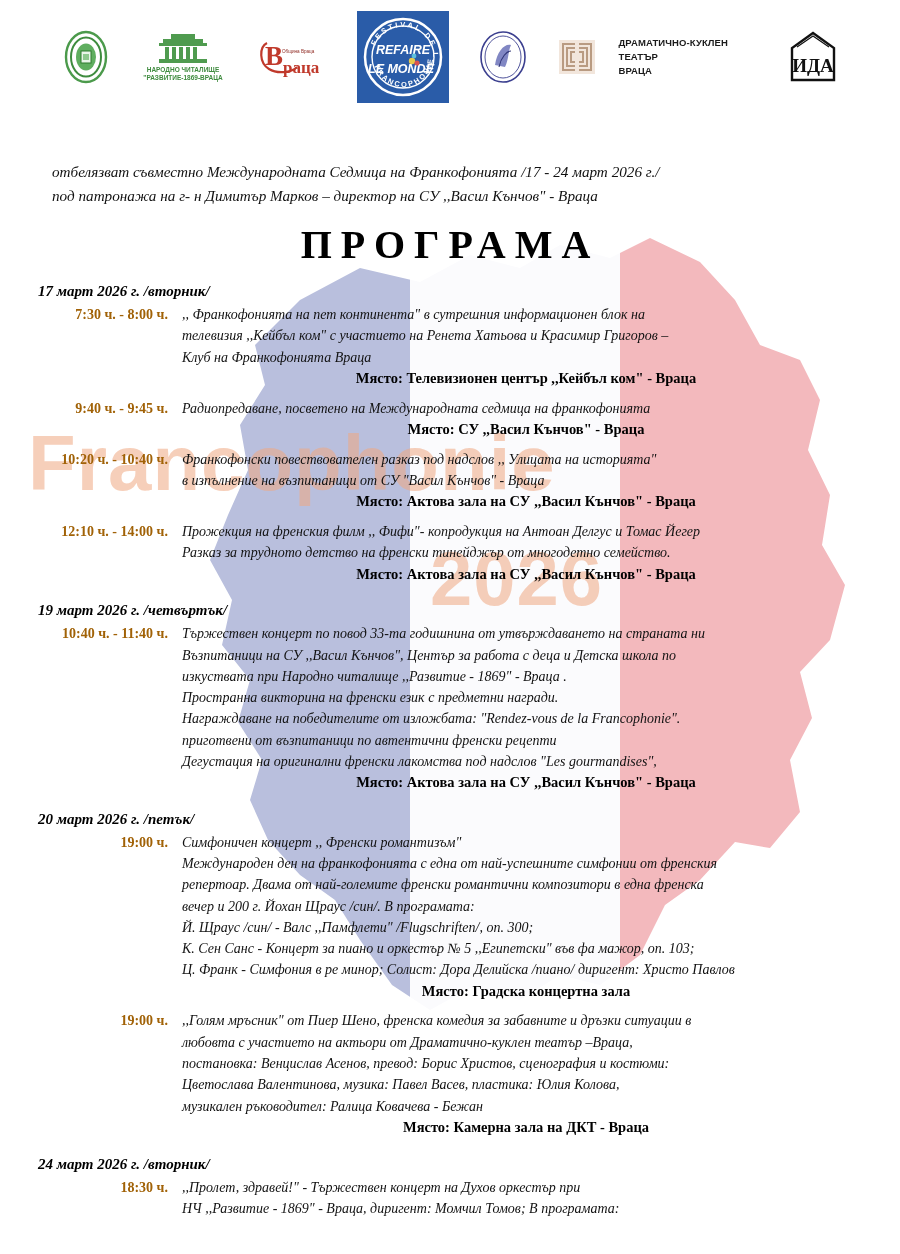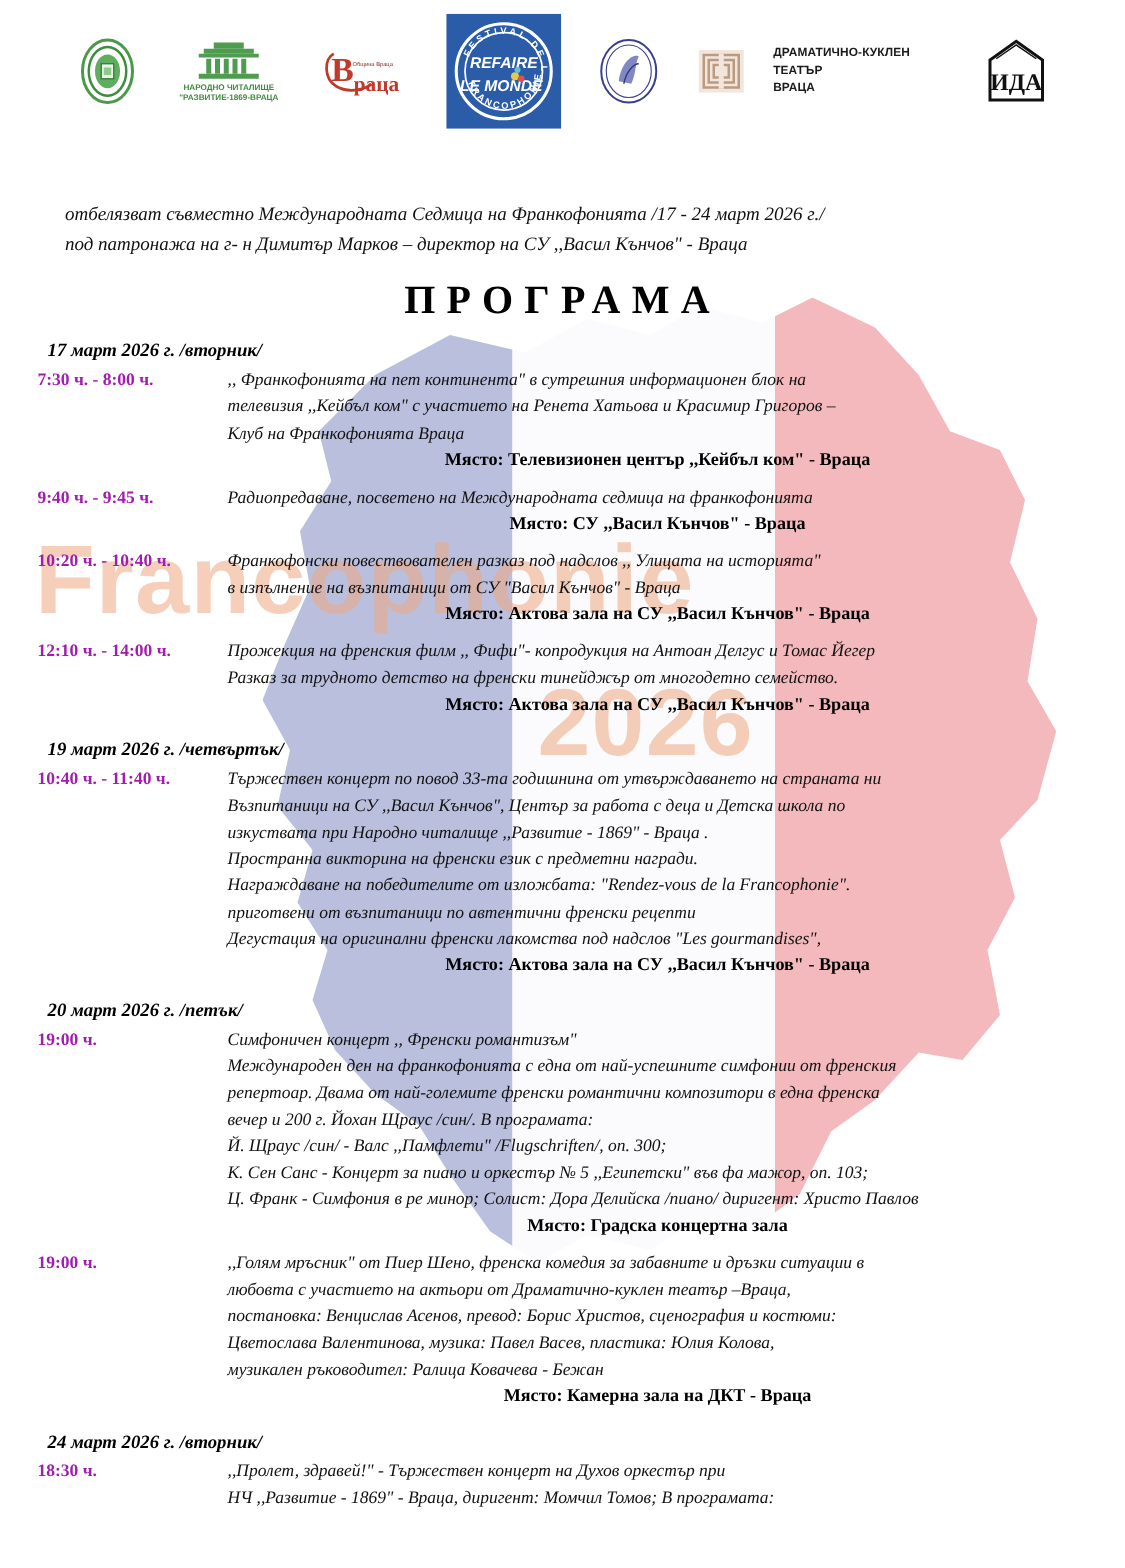--- a/index.html
+++ b/index.html
@@ -104,21 +104,21 @@
     line-height: 1.55;
     color: #111;
     margin: 68px 52px 0 52px;
   }
   .intro div { white-space: nowrap; }
 
   
   .doc-title {
     text-align: center;
     font-family: "Liberation Serif", serif;
-    font-size: 32px;
+    font-size: 40px;
     font-weight: bold;
     letter-spacing: 9px;
     margin: 14px 0 6px 0;
     color: #000;
   }
 
   
   .program {
     padding: 0 24px 0 30px;
   }
@@ -134,27 +134,28 @@
   .day-head-wrap { display: block; }
 
   .event {
     display: flex;
     align-items: flex-start;
     margin: 0 0 8px 0;
   }
   .event-time {
     flex: none;
     width: 152px;
+    text-align: right;
     padding-right: 14px;
     box-sizing: border-box;
     font-family: "Liberation Serif", serif;
     font-weight: bold;
     font-size: 14px;
     line-height: 1.52;
-    color: #a21caf;
+    color: #a16207;
     white-space: nowrap;
   }
   .event-body {
     flex: 1 1 auto;
     min-width: 0;
   }
   .event-line {
     font-family: "Liberation Serif", serif;
     font-style: italic;
     font-size: 14px;

